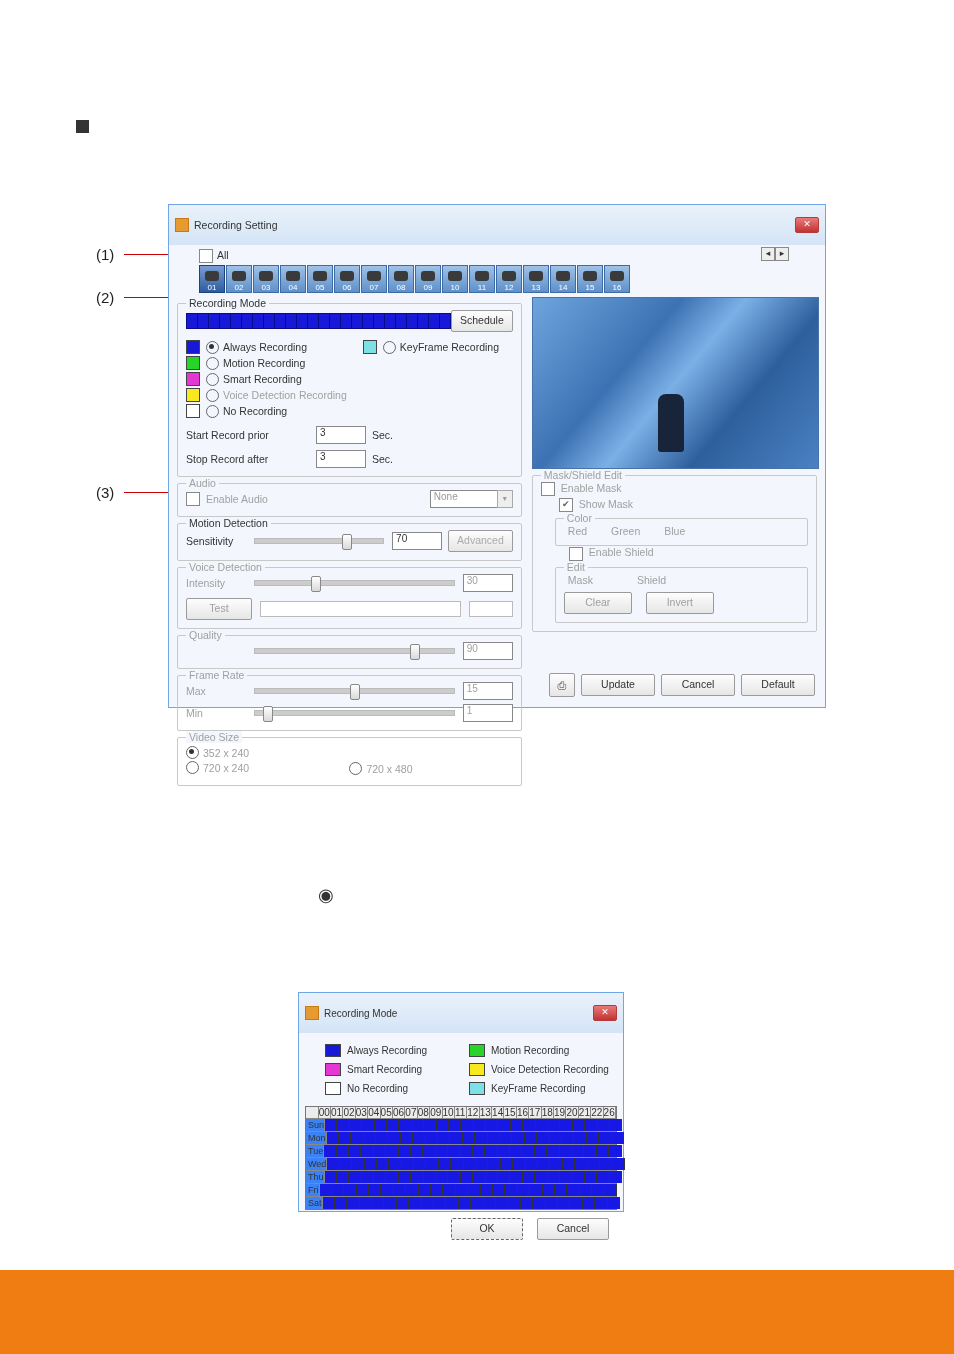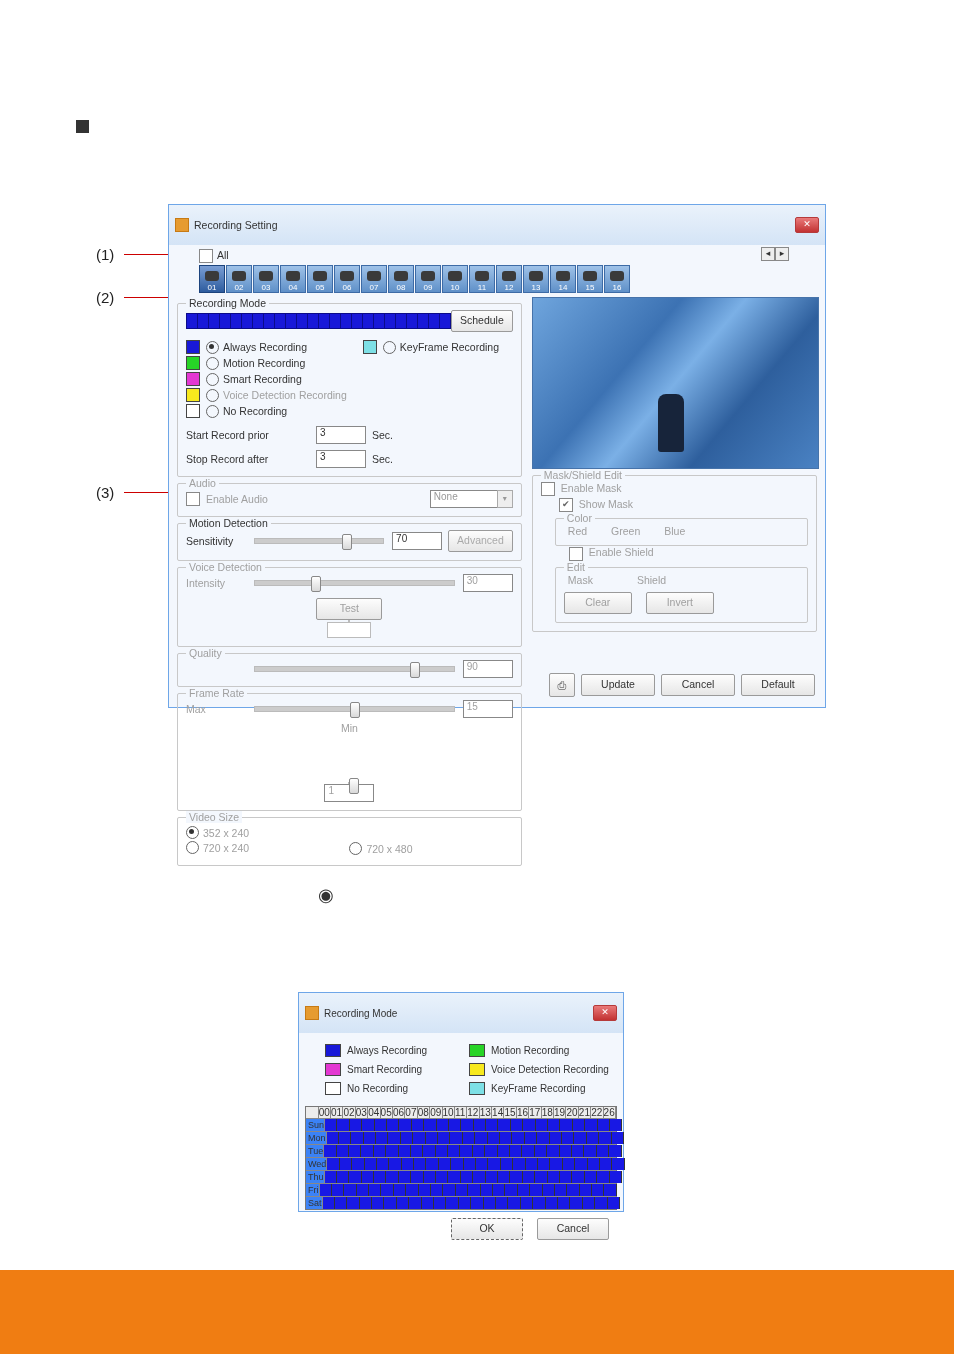--- a/index.html
+++ b/index.html
@@ -280,21 +280,21 @@
 
       <div class="grp disabled">
         <div class="legend">Voice Detection</div>
         <div style="display:flex;align-items:center;">
           <span style="flex:0 0 60px">Intensity</span>
           <div class="slider">
                 <span class="thumb" style="left:28%"></span>
               </div>
           <span class="valbox">30</span>
         </div>
-        <div style="display:flex;align-items:center;margin-top:6px;flex-direction:column;">
+        <div style="display:flex;align-items:center;margin-top:6px;">
           <span class="btn" style="width:48px;text-align:center;">Test</span>
           <div style="flex:1;margin:0 8px;height:14px;border:1px solid #bbb;background:#fff;"></div>
           <div style="width:42px;height:14px;border:1px solid #bbb;background:#fff;"></div>
         </div>
       </div>
 
       <div class="grp disabled">
         <div class="legend">Quality</div>
         <div style="display:flex;align-items:center;">
           <span style="flex:0 0 60px"></span>
@@ -307,21 +307,21 @@
 
       <div class="grp disabled">
         <div class="legend">Frame Rate</div>
         <div style="display:flex;align-items:center;">
           <span style="flex:0 0 60px">Max</span>
           <div class="slider">
                 <span class="thumb" style="left:48%"></span>
               </div>
           <span class="valbox">15</span>
         </div>
-        <div style="display:flex;align-items:center;margin-top:4px;flex-direction:column;">
+        <div style="display:flex;align-items:center;margin-top:4px;">
           <span style="flex:0 0 60px">Min</span>
           <div class="slider">
                 <span class="thumb" style="left:4%"></span>
               </div>
           <span class="valbox">1</span>
         </div>
       </div>
 
       <div class="grp disabled">
         <div class="legend">Video Size</div>

